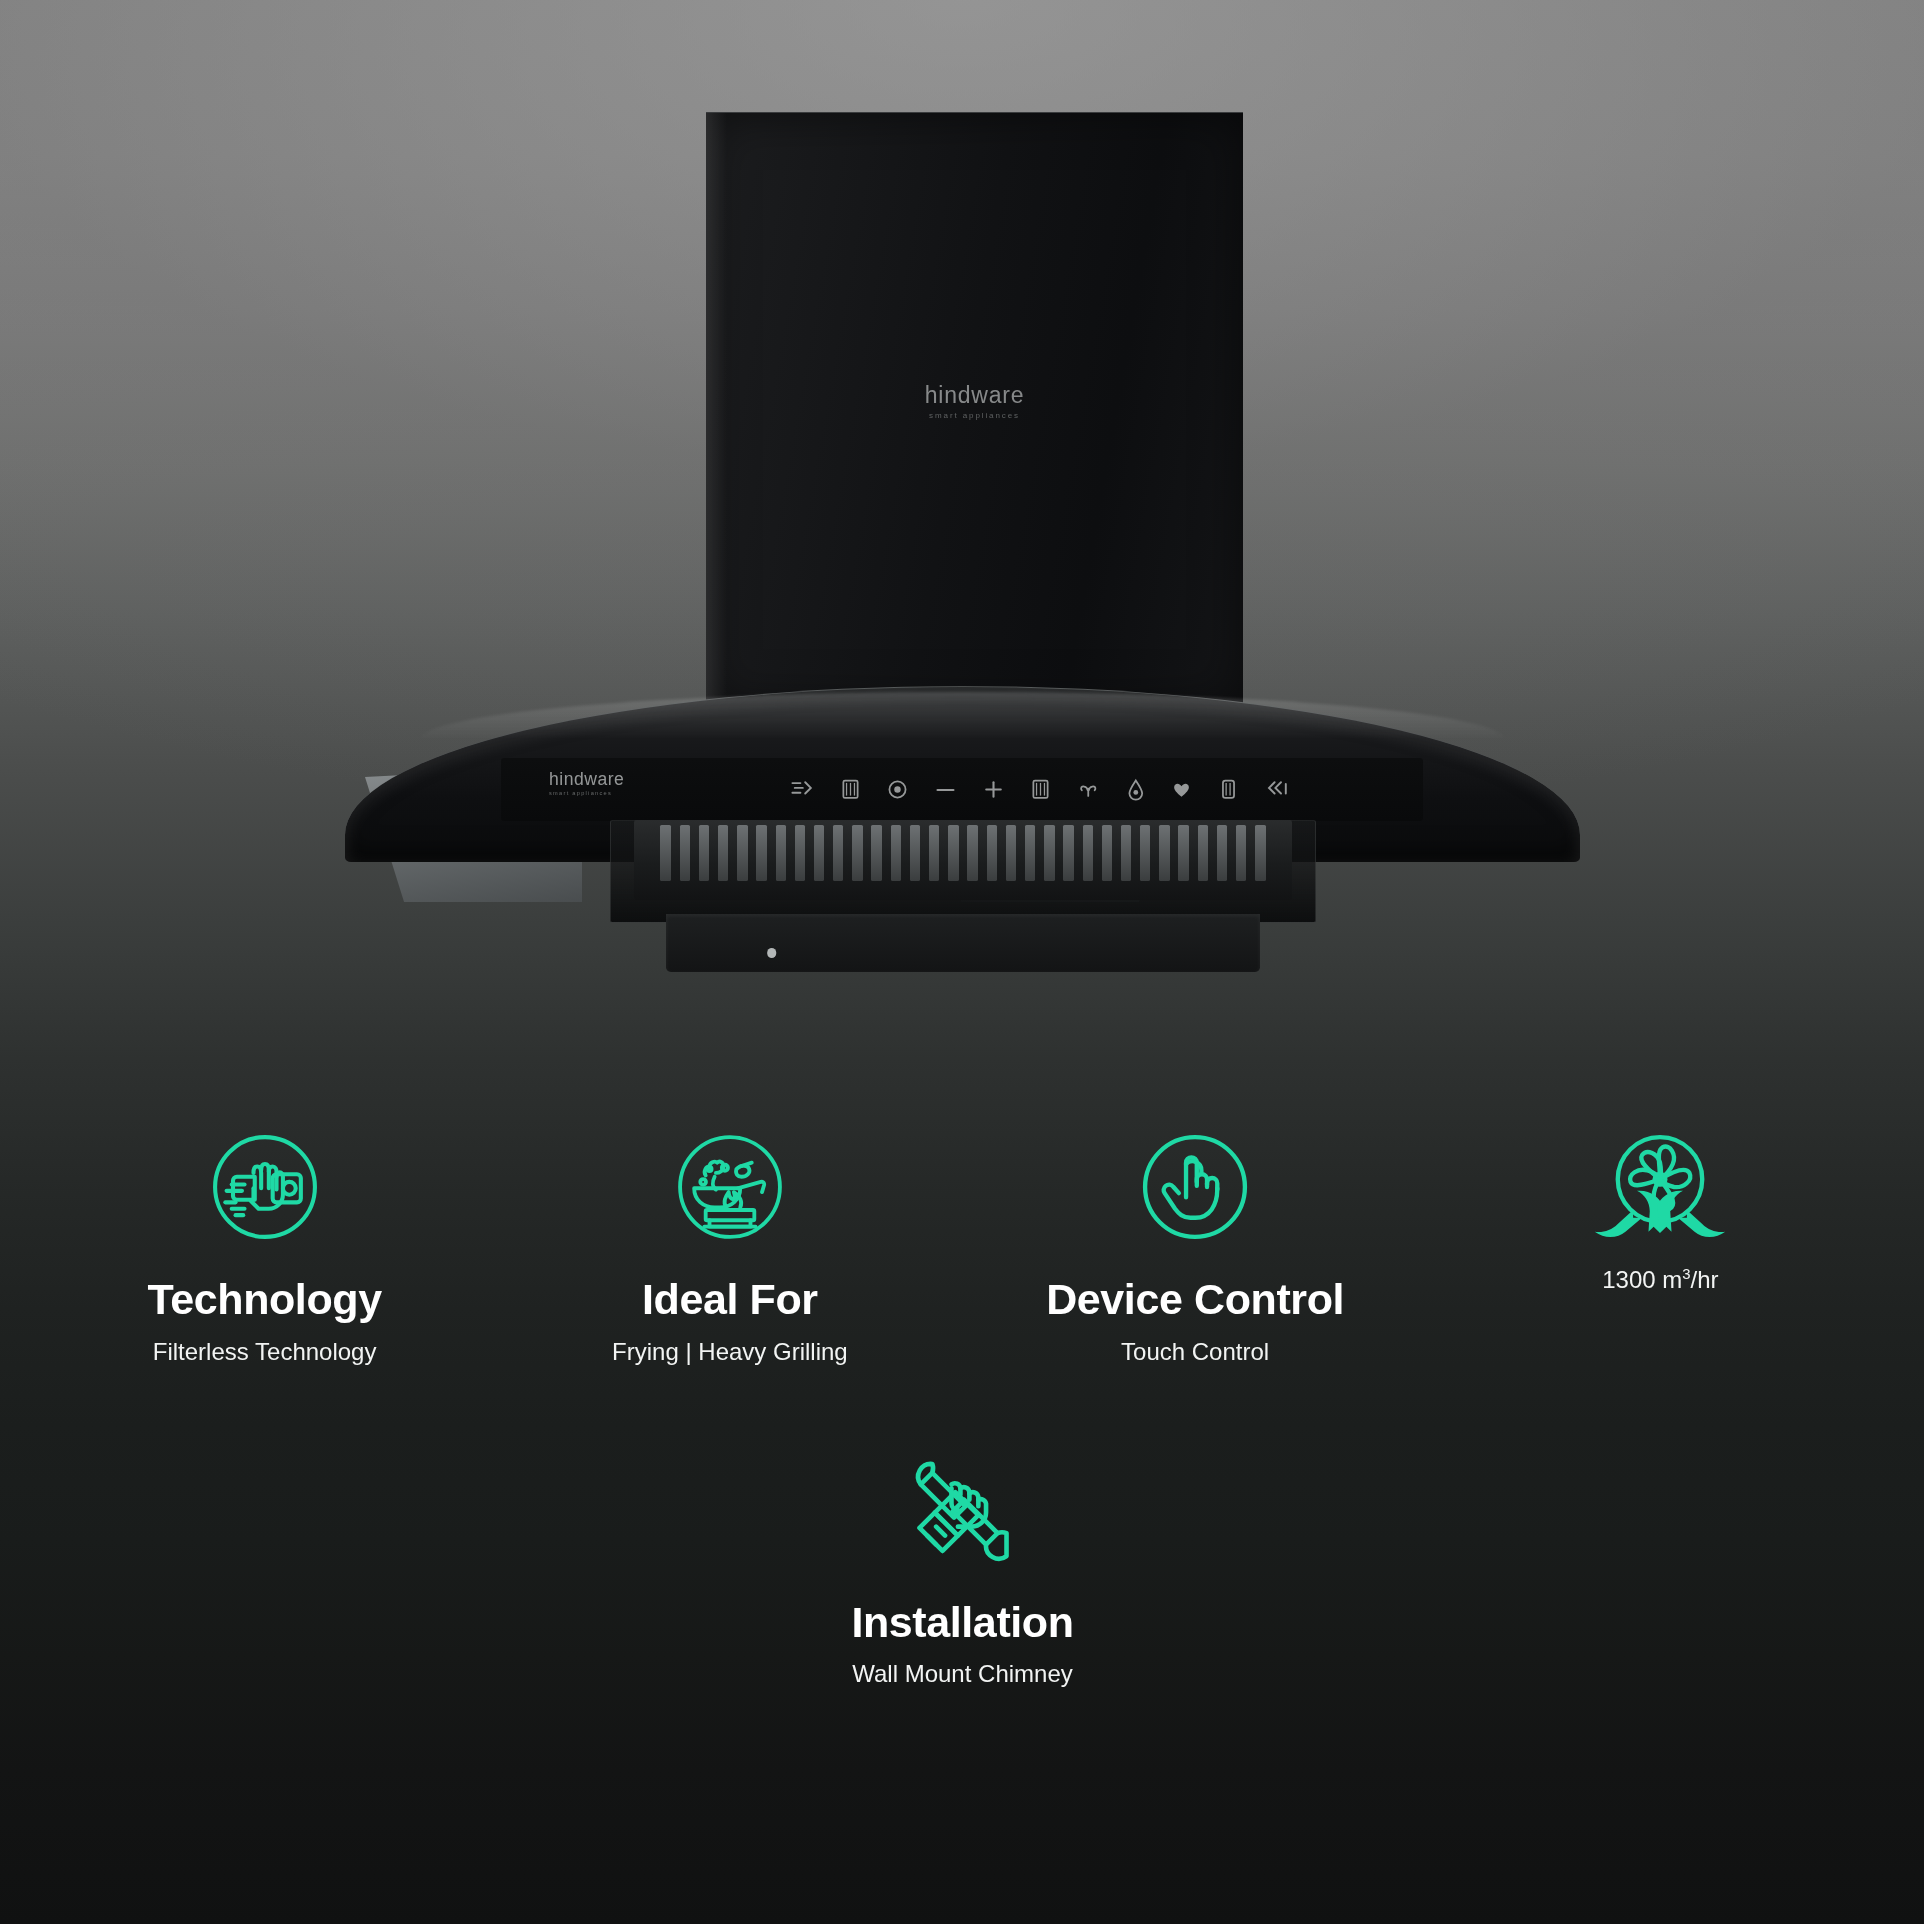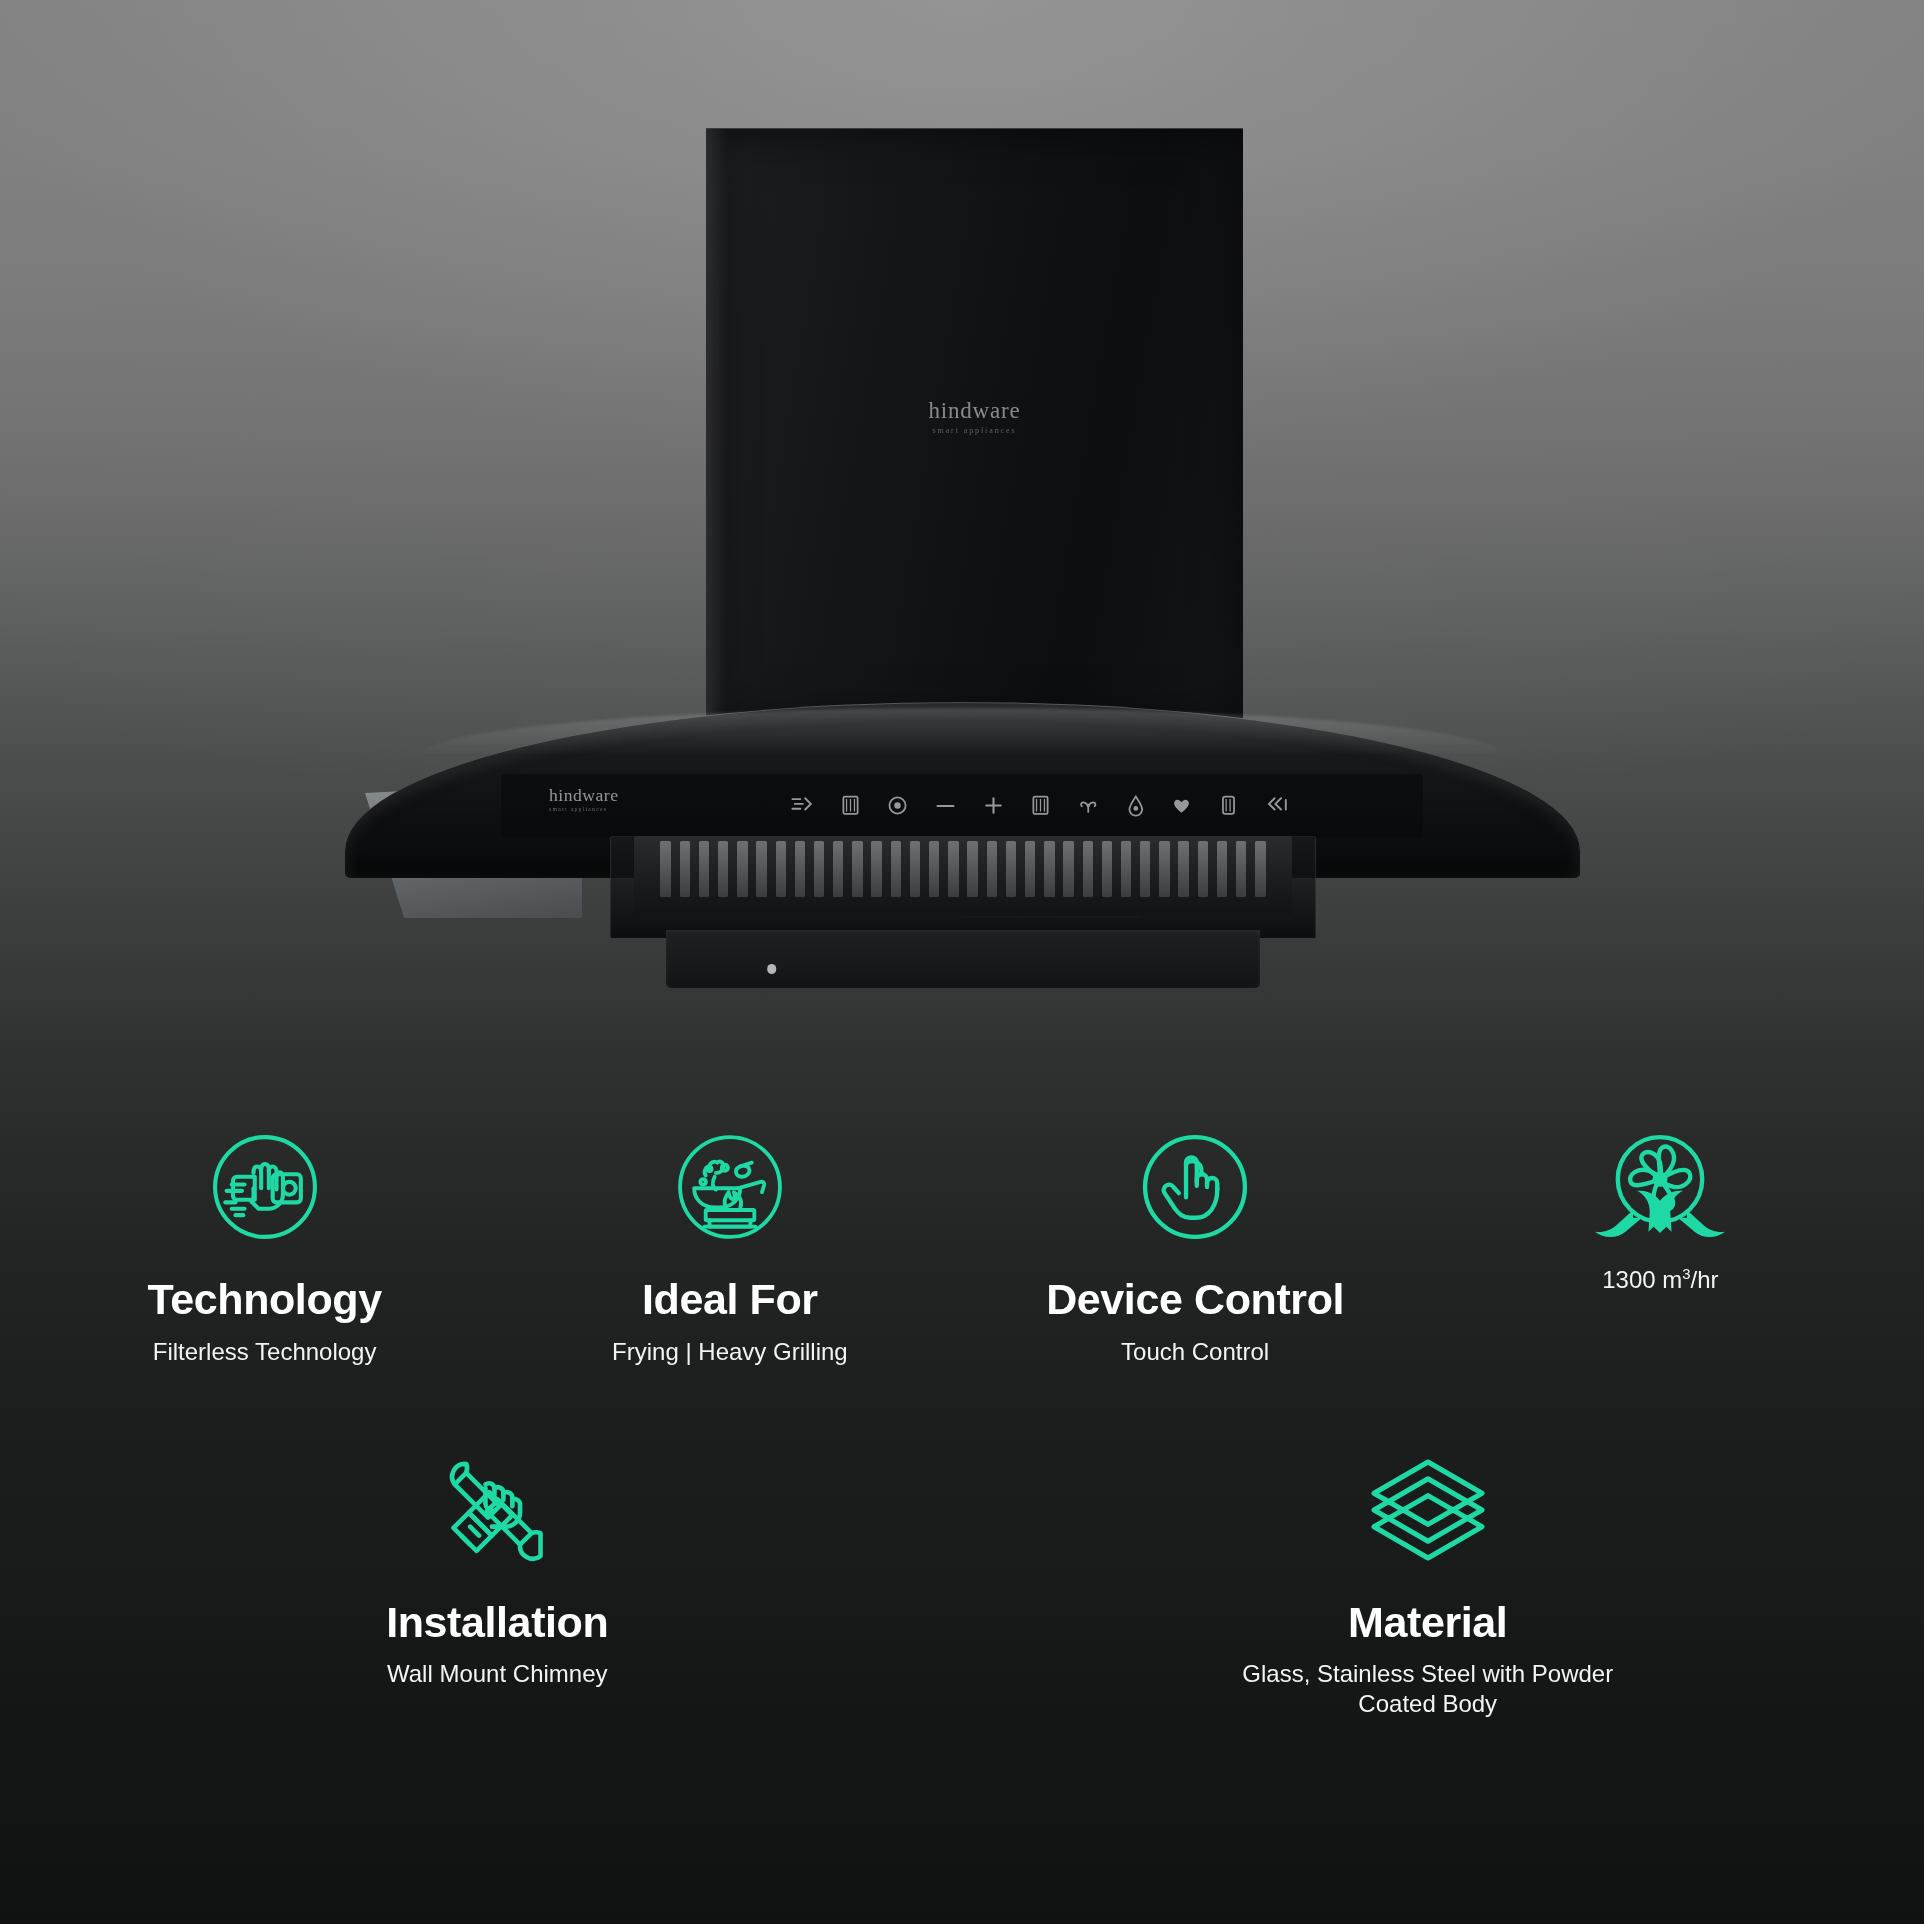--- a/index.html
+++ b/index.html
@@ -26,21 +26,21 @@
         #252827 62%,
         #1f2221 68%,
         #1b1e1d 74%,
         #191c1b 80%,
         #161817 86%,
         #131414 92%,
         #101111 100%);
   }
 
   
-  #product { position:absolute; left:0; top:16px; width:1543px; height:1043px;font-family:Liberation Serif, serif; }
+  #product { position:absolute; left:0; top:0; width:1543px; height:1043px; }
 
   .duct {
     position:absolute;
     left:706px; top:112px;
     width:537px; height:594px;
     background:linear-gradient(100deg,#1c1d1f 0%,#17181a 22%,#111214 48%,#0d0e10 72%,#141517 100%);
     border-top:1.6px solid #3a3c3e;
     box-shadow:inset 0 0 48px rgba(0,0,0,0.55);
   }
   .duct:after{
@@ -438,30 +438,17 @@
               <path d="M22 70 l7 7"></path>
               <path d="M29 63 l7 7"></path>
             </g>
           </svg>
         </div>
         <div class="f-title">Installation</div>
         <div class="f-value">Wall Mount Chimney</div>
       </div>
 
 
-      <div class="fcell">
-        <div class="icon-wrap">
-          <svg width="132" height="120" viewBox="0 0 110 100">
-            <g fill="none" stroke="#1fd9a5" stroke-width="4.2" stroke-linecap="round" stroke-linejoin="round">
-              <path d="M55 10 L100 36 L55 62 L10 36z"></path>
-              <path d="M10 50 L55 24 L100 50 L55 76z"></path>
-              <path d="M10 64 L55 38 L100 64 L55 90z"></path>
-            </g>
-          </svg>
-        </div>
-        <div class="f-title">Material</div>
-        <div class="f-value">Glass, Stainless Steel with Powder Coated Body</div>
-      </div>
 
     </div>
   </div>
 </div>
 
 
 </body></html>

